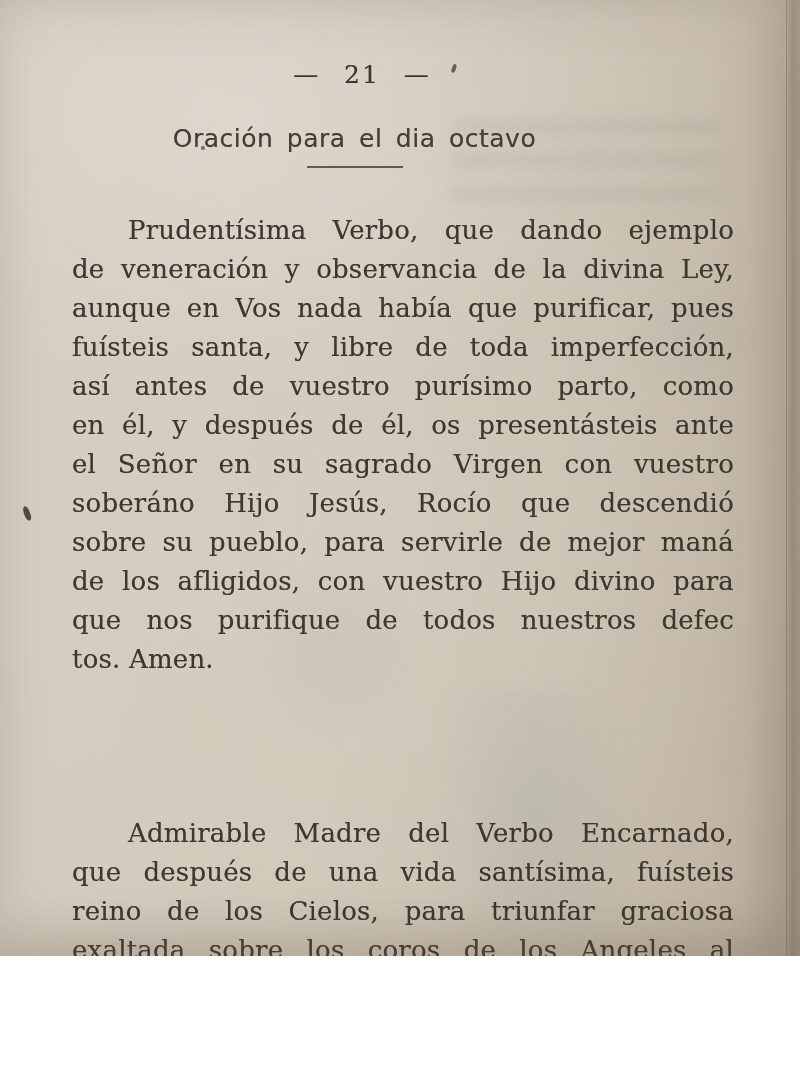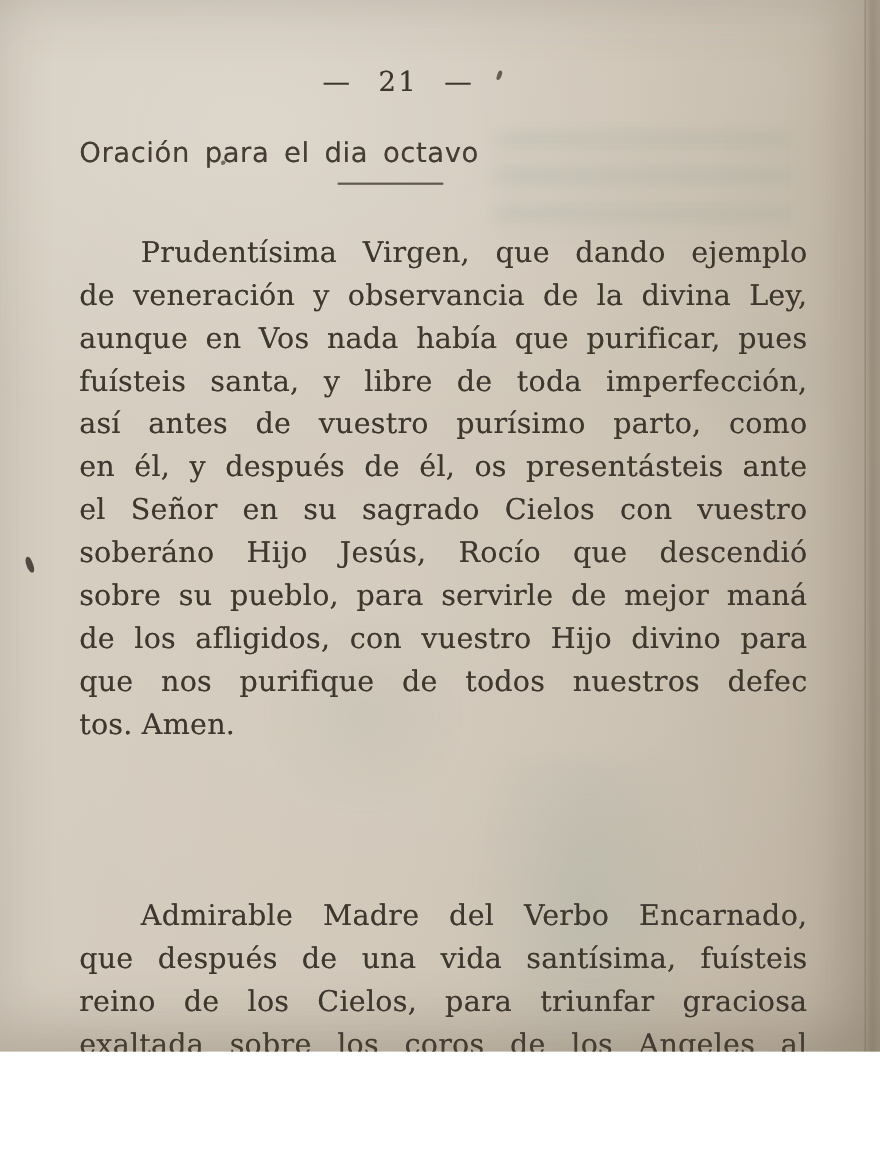--- a/index.html
+++ b/index.html
@@ -55,21 +55,21 @@
     position: absolute; background: #4a4238; border-radius: 50% 50% 60% 40%;
   }
   .speck-1 { left: 452px; top: 64px; width: 4px; height: 9px; transform: rotate(18deg); opacity: .8; }
   .speck-2 { left: 201px; top: 146px; width: 4px; height: 4px; opacity: .7; }
   .ink-blot {
     position: absolute; left: 24px; top: 506px; width: 6px; height: 15px;
     background: #3a332b; border-radius: 60% 40% 50% 50%;
     transform: rotate(-22deg); opacity: .85;
   }
 
-  .heading-wrap { position: absolute; left: 72px; width: 565px; text-align: left; }
+  .heading-wrap { position: absolute; left: 72px; width: 565px; text-align: center; }
   .hw-1 { top: 124px; }
   .hw-2 { top: 742px; }
   .heading {
     font-family: "DejaVu Sans", "Liberation Sans", sans-serif;
     font-size: 25px; letter-spacing: 0.5px; word-spacing: 5px;
     color: #453d33;
     text-shadow: 0 0 0.5px rgba(69,61,51,0.5);
   }
   .rule {
     width: 96px; height: 2px; margin: 13px auto 0;
@@ -110,27 +110,27 @@
   <span class="speck speck-1"></span>
   <span class="speck speck-2"></span>
   <span class="ink-blot"></span>
 
   <div class="heading-wrap hw-1">
     <div class="heading">Oración para el dia octavo</div>
     <div class="rule"></div>
   </div>
 
   <div class="para para-1">
-    <div class="line indent">Prudentísima  Virgen,  que dando  ejemplo</div>
+    <div class="line indent">Prudentísima  Verbo,  que dando  ejemplo</div>
     <div class="line">de veneración y  observancia  de  la  divina  Ley,</div>
     <div class="line">aunque en  Vos nada  había  que purificar,  pues</div>
     <div class="line">fuísteis  santa,  y  libre  de toda imperfección,</div>
     <div class="line">así  antes  de  vuestro  purísimo  parto,  como</div>
     <div class="line">en él,  y  después  de él,  os presentásteis  ante</div>
-    <div class="line">el  Señor  en  su sagrado  Cielos  con  vuestro</div>
+    <div class="line">el  Señor  en  su sagrado  Virgen  con  vuestro</div>
     <div class="line">soberáno  Hijo  Jesús,  Rocío  que  descendió</div>
     <div class="line">sobre su pueblo,  para  servirle  de mejor  maná</div>
     <div class="line">de los afligidos,  con  vuestro  Hijo divino  para</div>
     <div class="line">que  nos  purifique  de  todos  nuestros  defec</div>
     <div class="line last">tos. Amen.</div>
   </div>
 
 
   <div class="para para-2">
     <div class="line indent">Admirable  Madre del  Verbo  Encarnado,</div>

